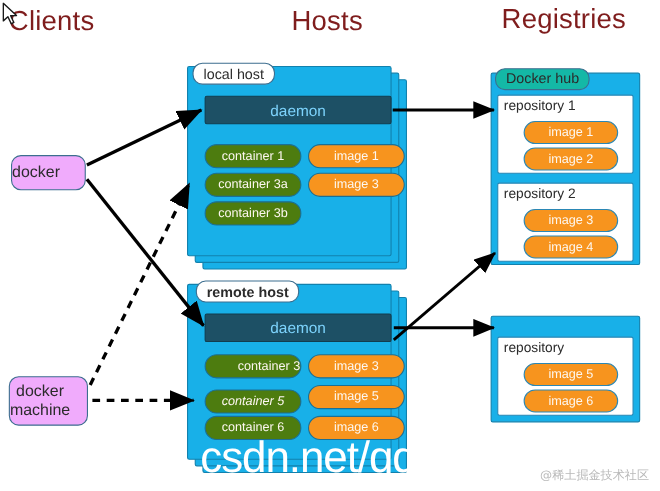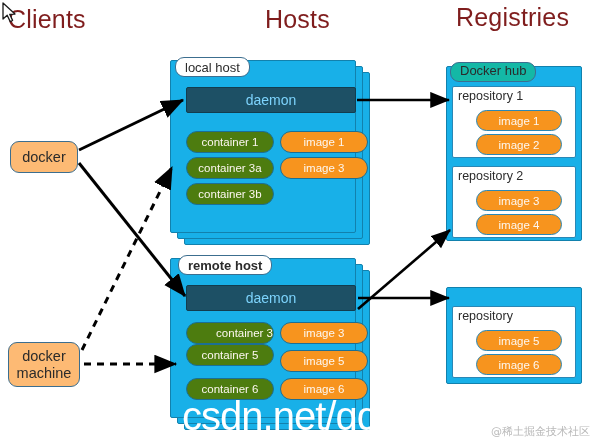--- a/index.html
+++ b/index.html
@@ -15,22 +15,22 @@
   .col-title{
     position:absolute;font-size:25px;color:#7f1d1d;letter-spacing:.2px;
     white-space:nowrap;
   }
   #title-clients{left:8px;top:5px;}
   #title-hosts{left:265px;top:5px;}
   #title-registries{left:456px;top:3px;text-align:right;}
 
   
   .client-box{
-    position:absolute;background:#fdba74;border:1.6px solid #3c6e8f;
-    border-radius:9px;display:flex;align-items:center;justify-content:center;
+    position:absolute;background:#f0abfc;border:1.6px solid #3c6e8f;
+    border-radius:9px;display:flex;align-items:center;
     text-align:center;font-size:14.5px;color:#2b2b2b;line-height:1.12;
     box-sizing:border-box;z-index:6;
   }
   #client-docker{left:10px;top:141px;width:68px;height:32px;}
   #client-docker-machine{left:8px;top:342px;width:72px;height:45px;}
 
   
   .host-stack{position:absolute;}
   .host-layer{
     position:absolute;background:#18b0e8;border:1.4px solid #1281ad;
@@ -193,21 +193,21 @@
   <div class="host-tab" id="tab-remote">
     <span>remote host</span>
   </div>
   <div class="daemon-bar" id="daemon-remote">
     <span>daemon</span>
   </div>
 
   <div class="pill pill-container cw" style="left:186px;top:322px;justify-content:flex-end;">
     <span>container 3</span>
   </div>
-  <div class="pill pill-container cw" style="left:186px;top:344px;">
+  <div class="pill pill-container cw" style="left:186px;top:354px;font-style:italic;">
     <span>container 5</span>
   </div>
   <div class="pill pill-container cw" style="left:186px;top:378px;">
     <span>container 6</span>
   </div>
 
   <div class="pill pill-image iw" style="left:280px;top:322px;">
     <span>image 3</span>
   </div>
   <div class="pill pill-image iw" style="left:280px;top:350px;">

